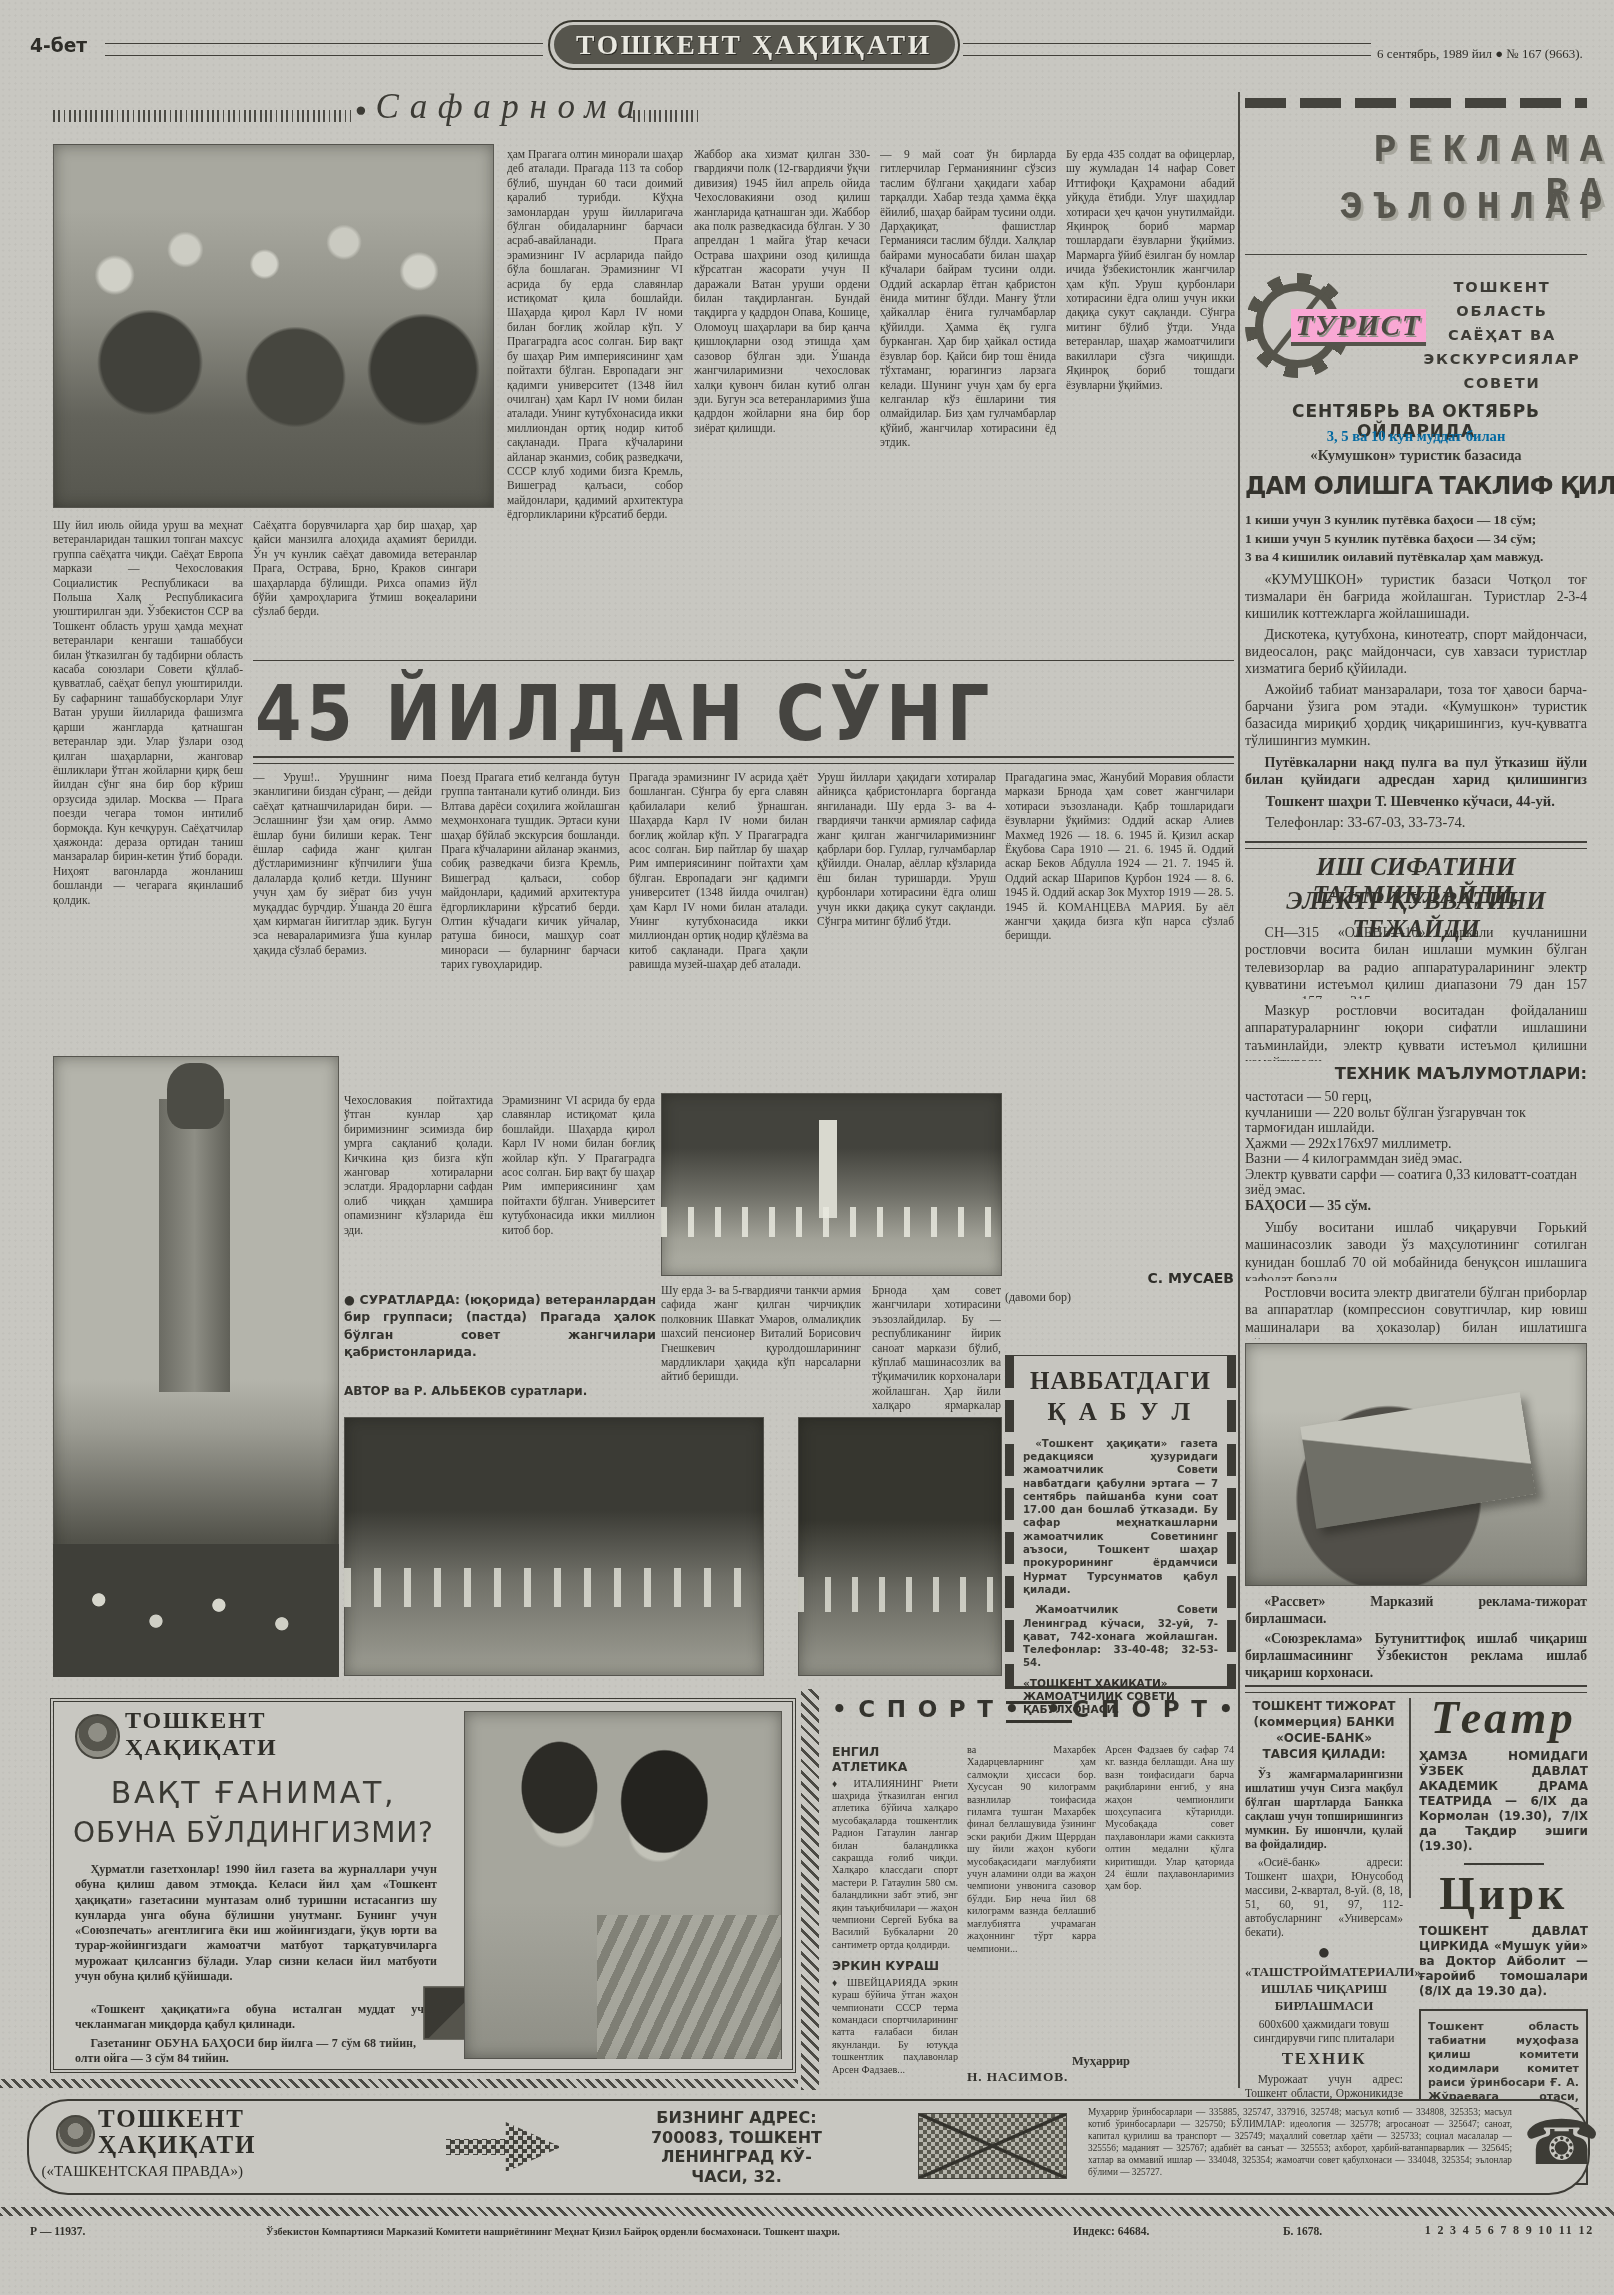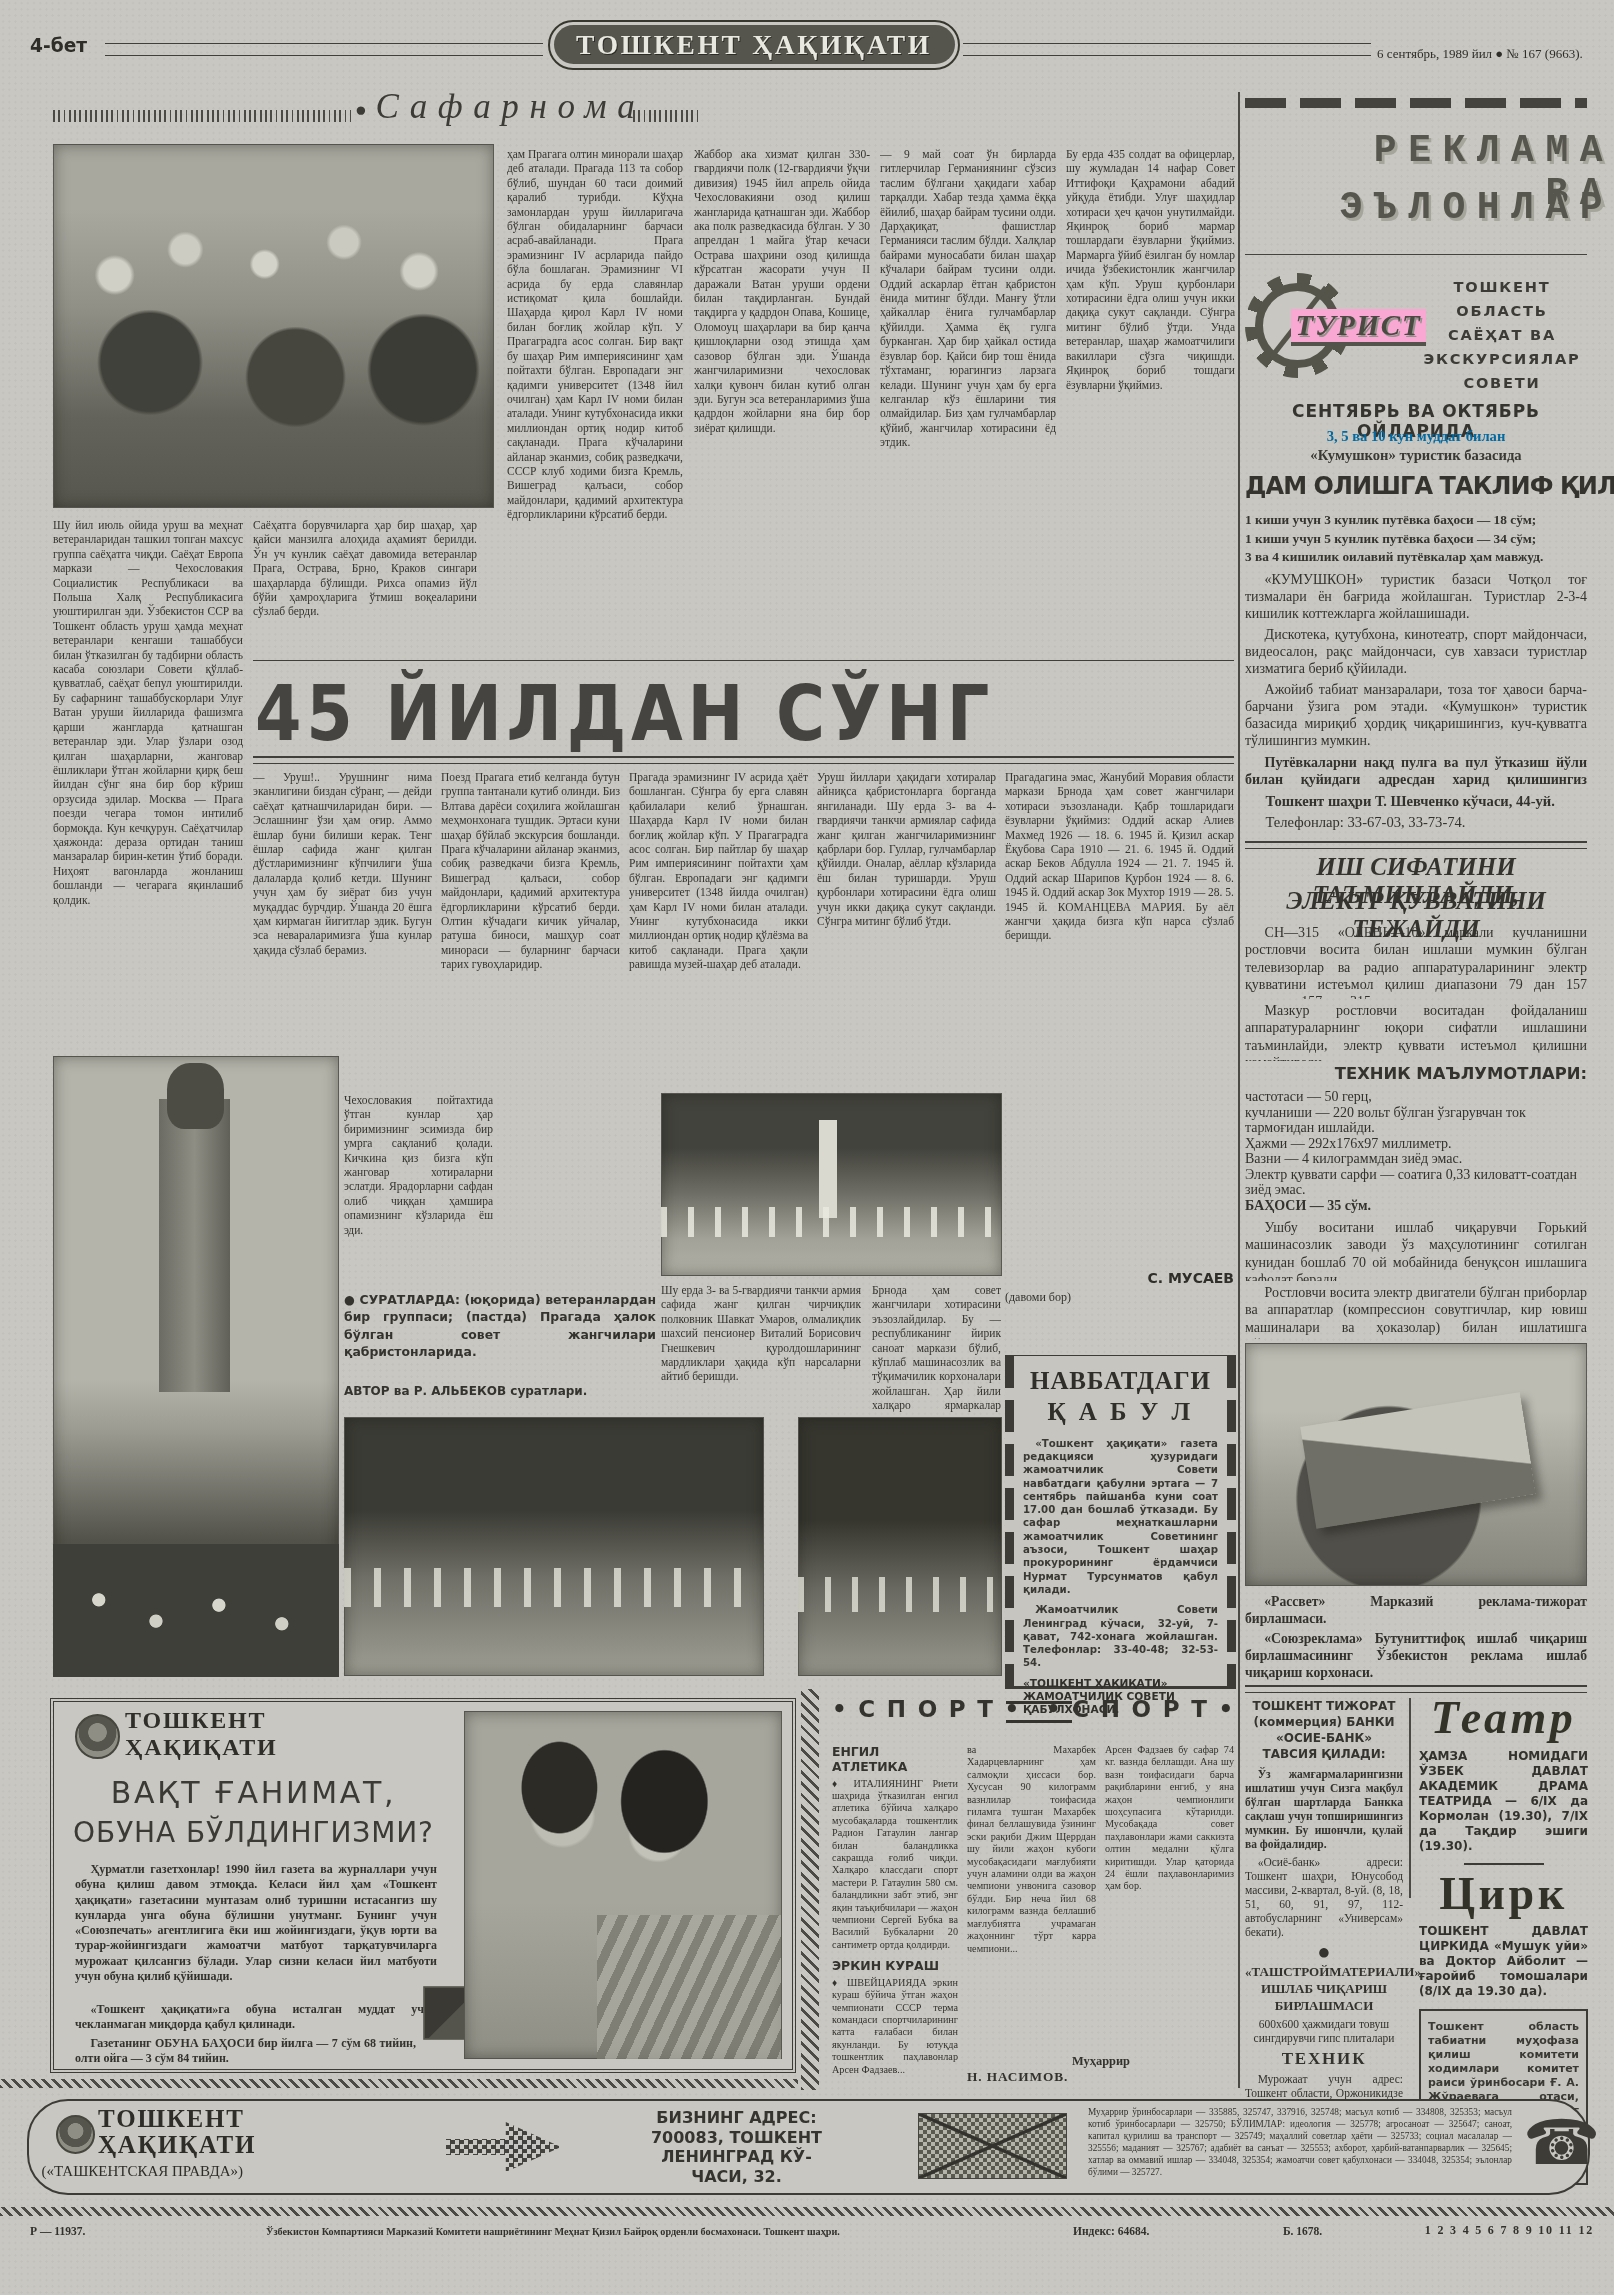--- a/index.html
+++ b/index.html
@@ -101,20 +101,21 @@
            #3f3f39;"></div>
   </div>
 
   <div class="abs ph" style="left:661px;top:1093px;width:341px;height:183px;
        background:linear-gradient(180deg,#43433d 0 30%,#6e6e66 55%,#a2a298 80%,#b1b1a7 100%);">
     <div class="abs" style="left:158px;top:27px;width:18px;height:98px;background:#d9d9cf;"></div>
     <div class="abs" style="left:0;top:114px;width:100%;height:30px;background:repeating-linear-gradient(90deg,rgba(233,233,223,.85) 0 6.2px,transparent 6.2px 27px);"></div>
   </div>
 
   <div class="abs col j" style="left:344px;top:1093px;width:149px;height:190px;">Чехословакия пойтахтида ўтган кунлар ҳар биримизнинг эсимизда бир умрга сақланиб қолади. Кичкина қиз бизга кўп жанговар хотираларни эслатди. Ярадорларни сафдан олиб чиққан ҳамшира опамизнинг кўзларида ёш эди.</div>
+  <div class="abs col j" style="left:502px;top:1093px;width:153px;height:190px;">Эрамизнинг VI асрида бу ерда славянлар истиқомат қила бошлайди. Шаҳарда қирол Карл IV номи билан боғлиқ жойлар кўп. У Прагаградга асос солган. Бир вақт бу шаҳар Рим империясининг ҳам пойтахти бўлган. Университет кутубхонасида икки миллион китоб бор.</div>
 
   <div class="abs" style="left:1005px;top:1270px;width:229px;">
     <div class="sans" style="text-align:right;font-weight:bold;font-size:14px;color:#2f2e29;">С. МУСАЕВ</div>
     <div class="serif" style="text-align:left;font-size:12px;margin-top:3.5px;">(давоми бор)</div>
   </div>
 
   <div class="abs sans j" style="left:344px;top:1291px;width:312px;height:85px;font-weight:bold;font-size:12.4px;line-height:17.3px;color:#34332e;overflow:hidden;">● СУРАТЛАРДА: (юқорида) ветеранлардан бир группаси; (пастда) Прагада ҳалок бўлган совет жангчилари қабристонларида.</div>
   <div class="abs sans" style="left:344px;top:1384px;width:312px;font-weight:bold;font-size:12px;color:#34332e;">АВТОР ва Р. АЛЬБЕКОВ суратлари.</div>
 
   <div class="abs col j" style="left:661px;top:1283px;width:200px;height:131px;">Шу ерда 3- ва 5-гвардиячи танкчи армия сафида жанг қилган чирчиқлик полковник Шавкат Умаров, олмалиқлик шахсий пенсионер Виталий Борисович Гнешкевич қуролдошларининг мардликлари ҳақида кўп нарсаларни айтиб беришди.</div>

